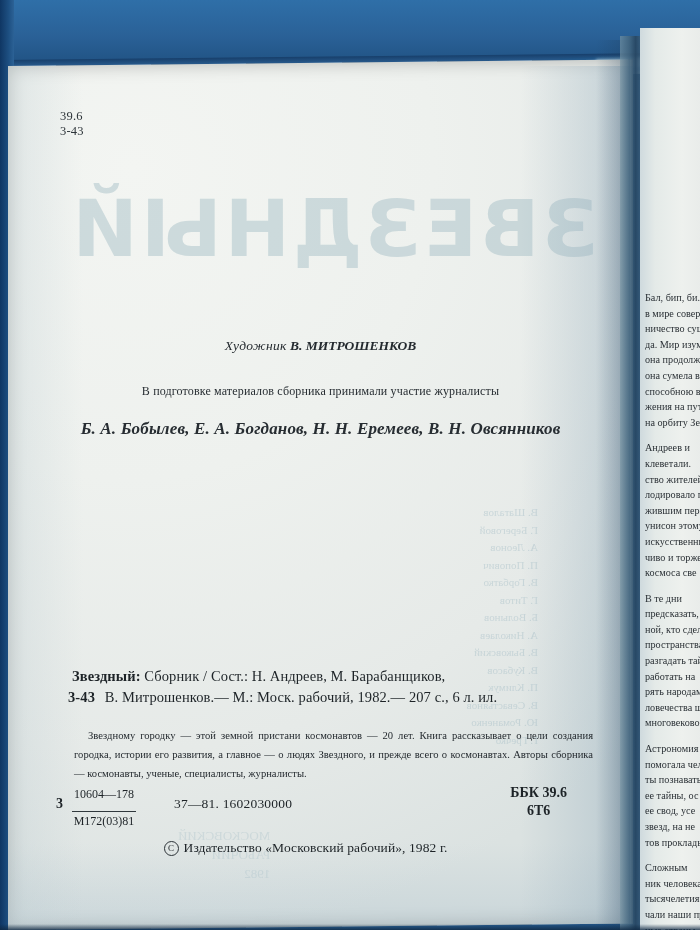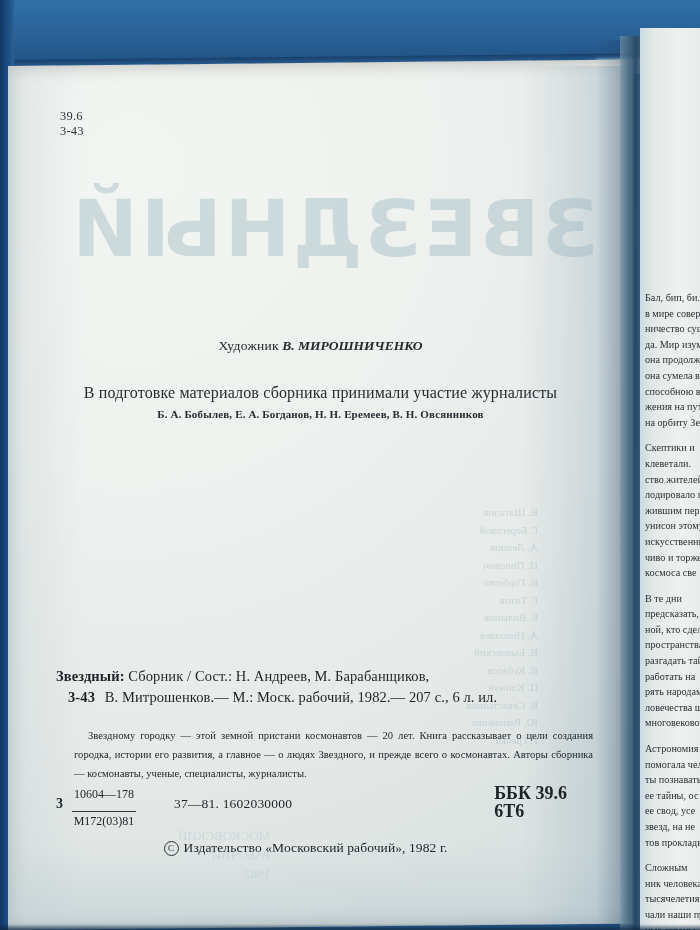--- a/index.html
+++ b/index.html
@@ -140,51 +140,53 @@
     letter-spacing: 0.4px;
   }
   .artist {
     position: absolute;
     left: 0; right: 0;
     top: 272px;
     text-align: center;
     font-size: 13.5px;
     color: #242a2f;
   }
-  .artist .lbl { letter-spacing: 0.3px; }
+  .artist .lbl { letter-spacing: 0.3px; font-style: italic; }
   .artist .nm { font-style: italic; font-weight: bold; }
 
   .participants {
     position: absolute;
     left: 0; right: 0;
     top: 318px;
     text-align: center;
     color: #272d32;
   }
-  .participants .p1 { font-size: 16px; letter-spacing: 0.15px; }
+  .participants .p1 { font-size: 12px; letter-spacing: 0.15px; }
   .participants .p2 {
-    margin-top: 6px;
-    font-size: 11px;
+    margin-top: 20px;
+    font-size: 17px;
+    font-style: italic;
     font-weight: bold;
     letter-spacing: 0.15px;
   }
 
   
   .biblio {
     position: absolute;
     left: 48px;
     right: 40px;
     top: 600px;
     color: #1d2327;
   }
   .biblio .b1 {
     font-size: 14.5px;
     line-height: 21px;
     text-align: justify;
     letter-spacing: 0.1px;
+    margin-left: 16px;
   }
   .biblio .b1 .ttl { font-weight: bold; }
   .biblio .b2 {
     font-size: 14.5px;
     line-height: 21px;
     letter-spacing: 0.1px;
     margin-left: 12px;
   }
   .biblio .b2 .pfx { font-weight: bold; margin-right: 6px; }
 
@@ -230,22 +232,22 @@
     position: absolute;
     left: 118px;
     top: 12px;
     font-size: 13.5px;
     letter-spacing: 0.2px;
   }
   .codes .bbk {
     position: absolute;
     right: 26px;
     top: 0px;
-    text-align: left;
-    font-size: 18px;
+    text-align: center;
+    font-size: 14px;
     line-height: 18px;
     font-weight: bold;
     margin-left: 9px;
   }
   .codes .bbk .b2l { font-weight: bold; }
 
   .copyright {
     position: absolute;
     left: 0; right: 30px;
     top: 774px;
@@ -390,21 +392,21 @@
       <div class="paper-tint"></div>
 
       <div class="class-code">
         <div>39.6</div>
         <div>3-43</div>
       </div>
 
 
       <div class="artist">
         <span class="lbl">Художник</span>
-        <span class="nm">В. МИРОШНИЧЕНКО</span>
+        <span class="nm">В. МИТРОШЕНКОВ</span>
       </div>
 
       <div class="participants">
         <div class="p1">В подготовке материалов сборника принимали участие журналисты</div>
         <div class="p2">Б. А. Бобылев, Е. А. Богданов, Н. Н. Еремеев, В. Н. Овсянников</div>
       </div>
 
       <div class="biblio">
         <div class="b1">
           <span class="ttl">Звездный:</span>
@@ -448,21 +450,21 @@
         <span>в мире совершил</span><br>
         <span>ничество сущес</span><br>
         <span>да. Мир изум</span><br>
         <span>она продолжае</span><br>
         <span>она сумела вы</span><br>
         <span>способною вывес</span><br>
         <span>жения на пути</span><br>
         <span>на орбиту Земли.</span>
       </p>
       <p>
-        <span>Скептики и</span><br>
+        <span>Андреев и</span><br>
         <span>клеветали.</span><br>
         <span>ство жителей</span><br>
         <span>лодировало пе</span><br>
         <span>жившим первый</span><br>
         <span>унисон этому</span><br>
         <span>искусственный</span><br>
         <span>чиво и торже</span><br>
         <span>космоса све</span>
       </p>
       <p>

